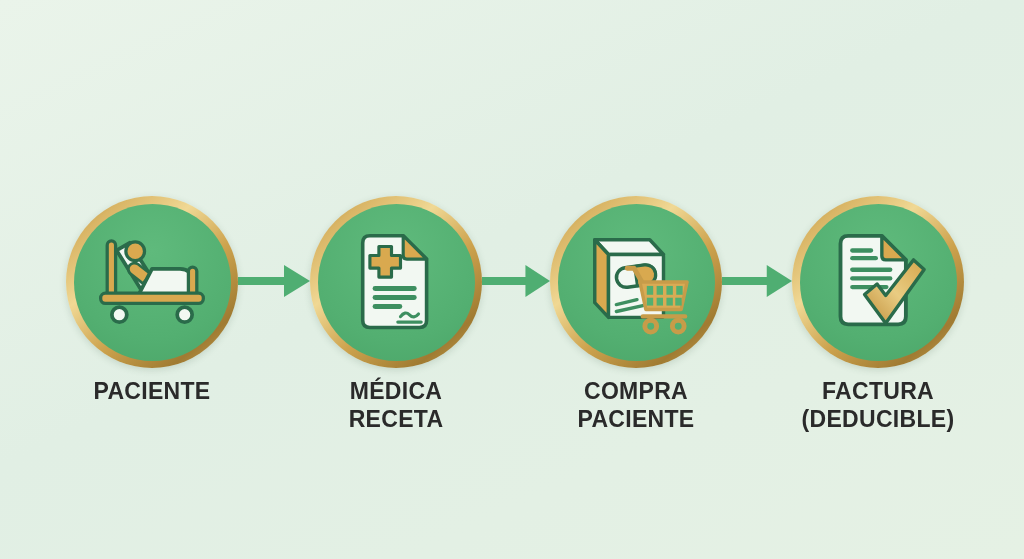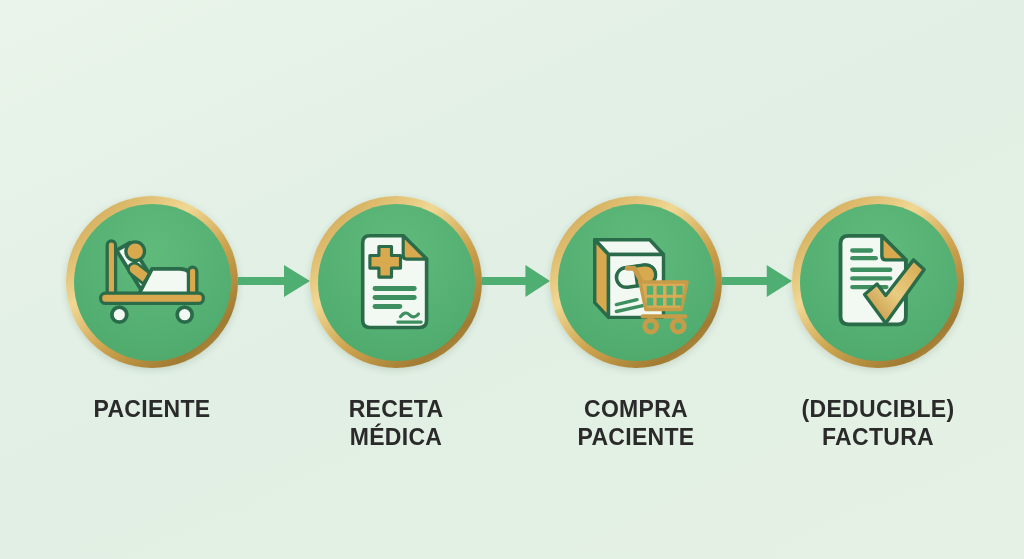--- a/index.html
+++ b/index.html
@@ -6,21 +6,21 @@
   html,body { width:1024px; height:559px; overflow:hidden; }
   body { font-family:"Liberation Sans", sans-serif; }
 
   .canvas {
     position:relative; width:1024px; height:559px;
     background: linear-gradient(155deg, #eaf4ea 0%, #e1efe4 45%, #e5f1e4 100%);
   }
 
   .step {
     position:absolute; top:196px; width:240px;
-    display:flex; flex-direction:column; align-items:center;gap:18px;
+    display:flex; flex-direction:column; align-items:center;
   }
   .step-1 { left:32px; }
   .step-2 { left:276px; }
   .step-3 { left:516px; }
   .step-4 { left:758px; }
 
   .ring {
     width:172px; height:172px; border-radius:50%;
     background: linear-gradient(140deg,
       #a8843c 0%, #d9b565 16%, #f0d894 36%,
@@ -93,22 +93,22 @@
               <rect x="24" y="70" width="49" height="5.5" rx="2.75"></rect>
               <rect x="24" y="80" width="33" height="5.5" rx="2.75"></rect>
             </g>
             <path d="M55,94 q5,-7 10,-2 q5,5 10,-1" fill="none" stroke="#3d8f60" stroke-width="3.5"></path>
             <path d="M52,100 h26" fill="none" stroke="#3d8f60" stroke-width="3.5"></path>
           </g>
         </svg>
       </div>
     </div>
     <div class="label">
+      <span>MÉDICA</span>
       <span>RECETA</span>
-      <span>MÉDICA</span>
     </div>
   </div>
 
   <svg class="arrow arrow-2" width="68" height="36" viewBox="0 0 72 36" preserveAspectRatio="none">
     <rect x="0" y="14" width="48" height="8" fill="#4fae72"></rect>
     <polygon points="46,2 72,18 46,34" fill="#4fae72"></polygon>
   </svg>
 
   <div class="step step-3">
     <div class="ring">
@@ -176,18 +176,18 @@
               <rect x="27" y="37" width="44" height="4.5" rx="2.25"></rect>
               <rect x="27" y="46" width="44" height="4.5" rx="2.25"></rect>
               <rect x="27" y="55" width="40" height="4.5" rx="2.25"></rect>
             </g>
             <path d="M42,65 L55,54 L64,66 L93,29 L104,39 L64,95 Z" fill="url(#goldCheck)" stroke-width="3.5"></path>
           </g>
         </svg>
       </div>
     </div>
     <div class="label">
+      <span>FACTURA</span>
       <span>(DEDUCIBLE)</span>
-      <span>FACTURA</span>
     </div>
   </div>
 
 </div>
 
 </body></html>

